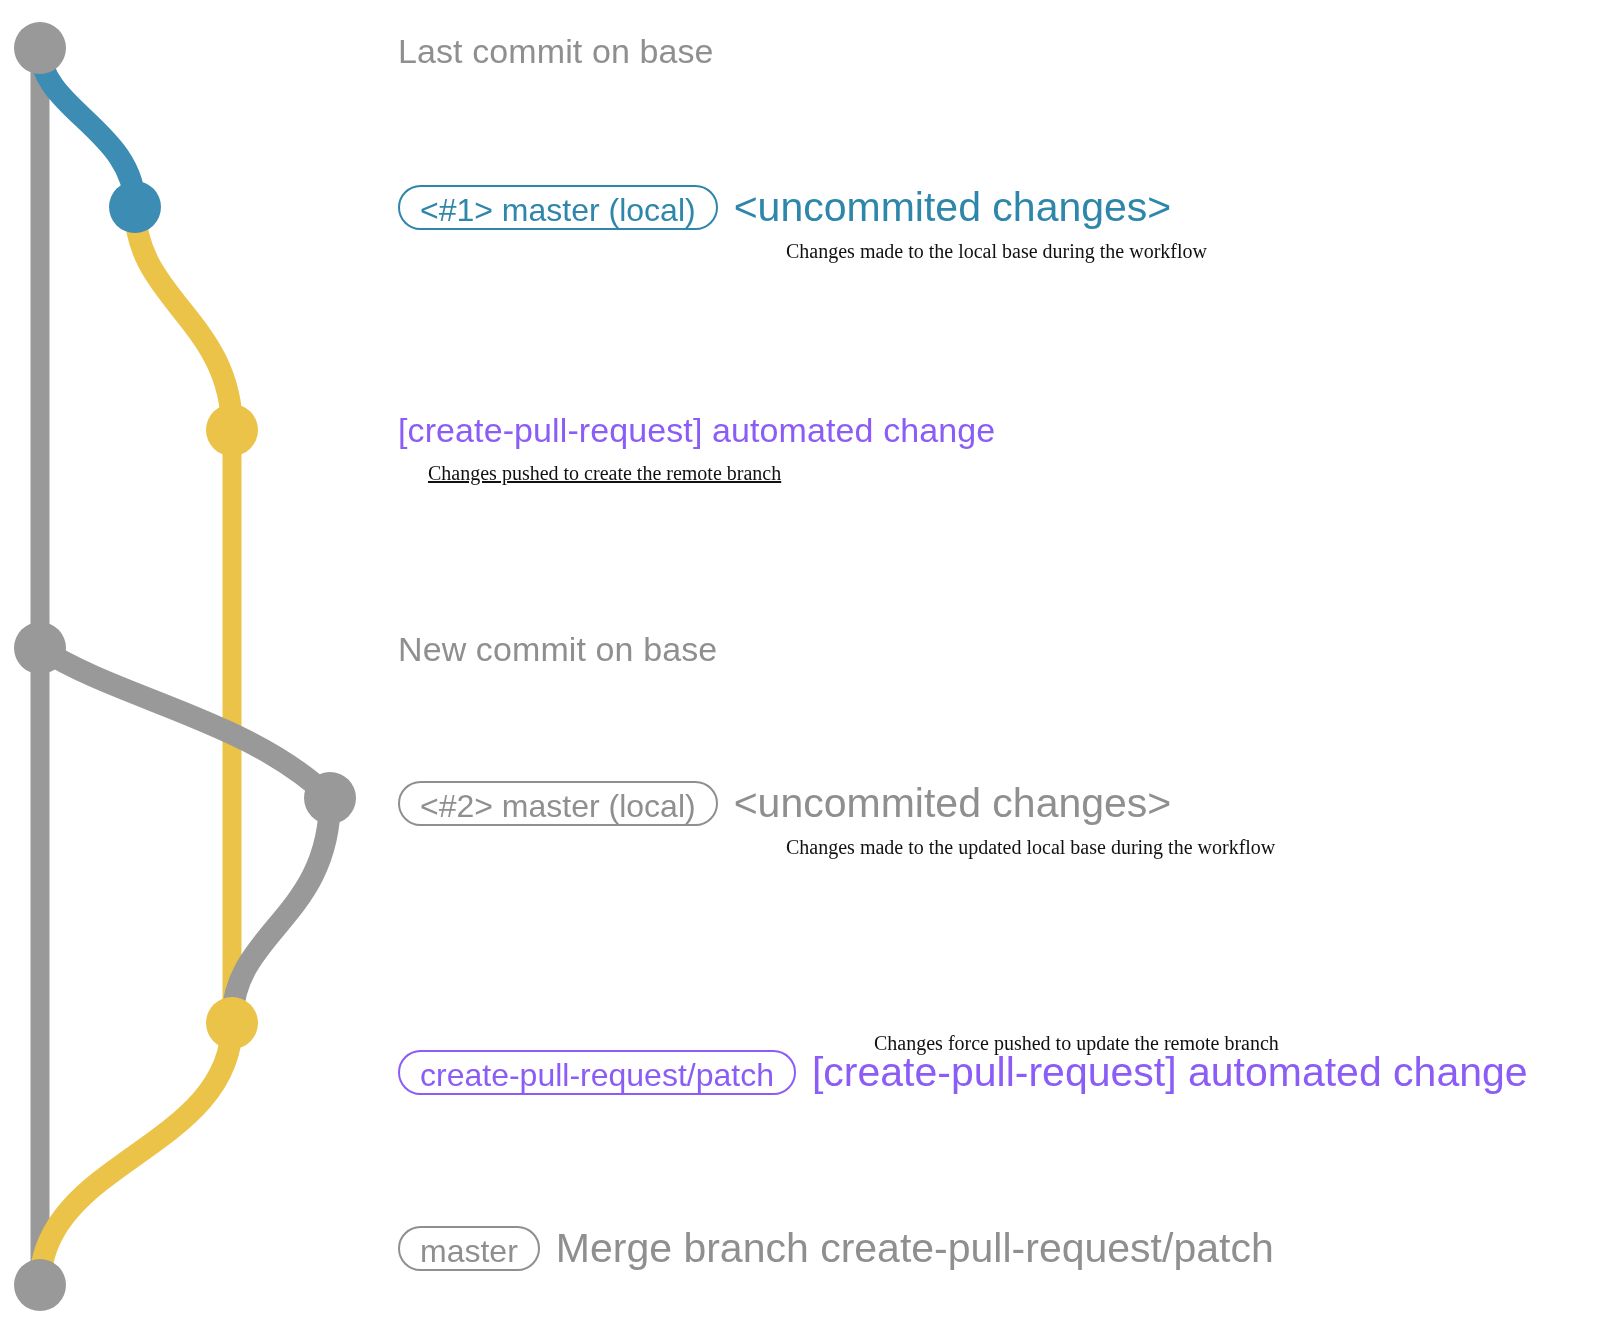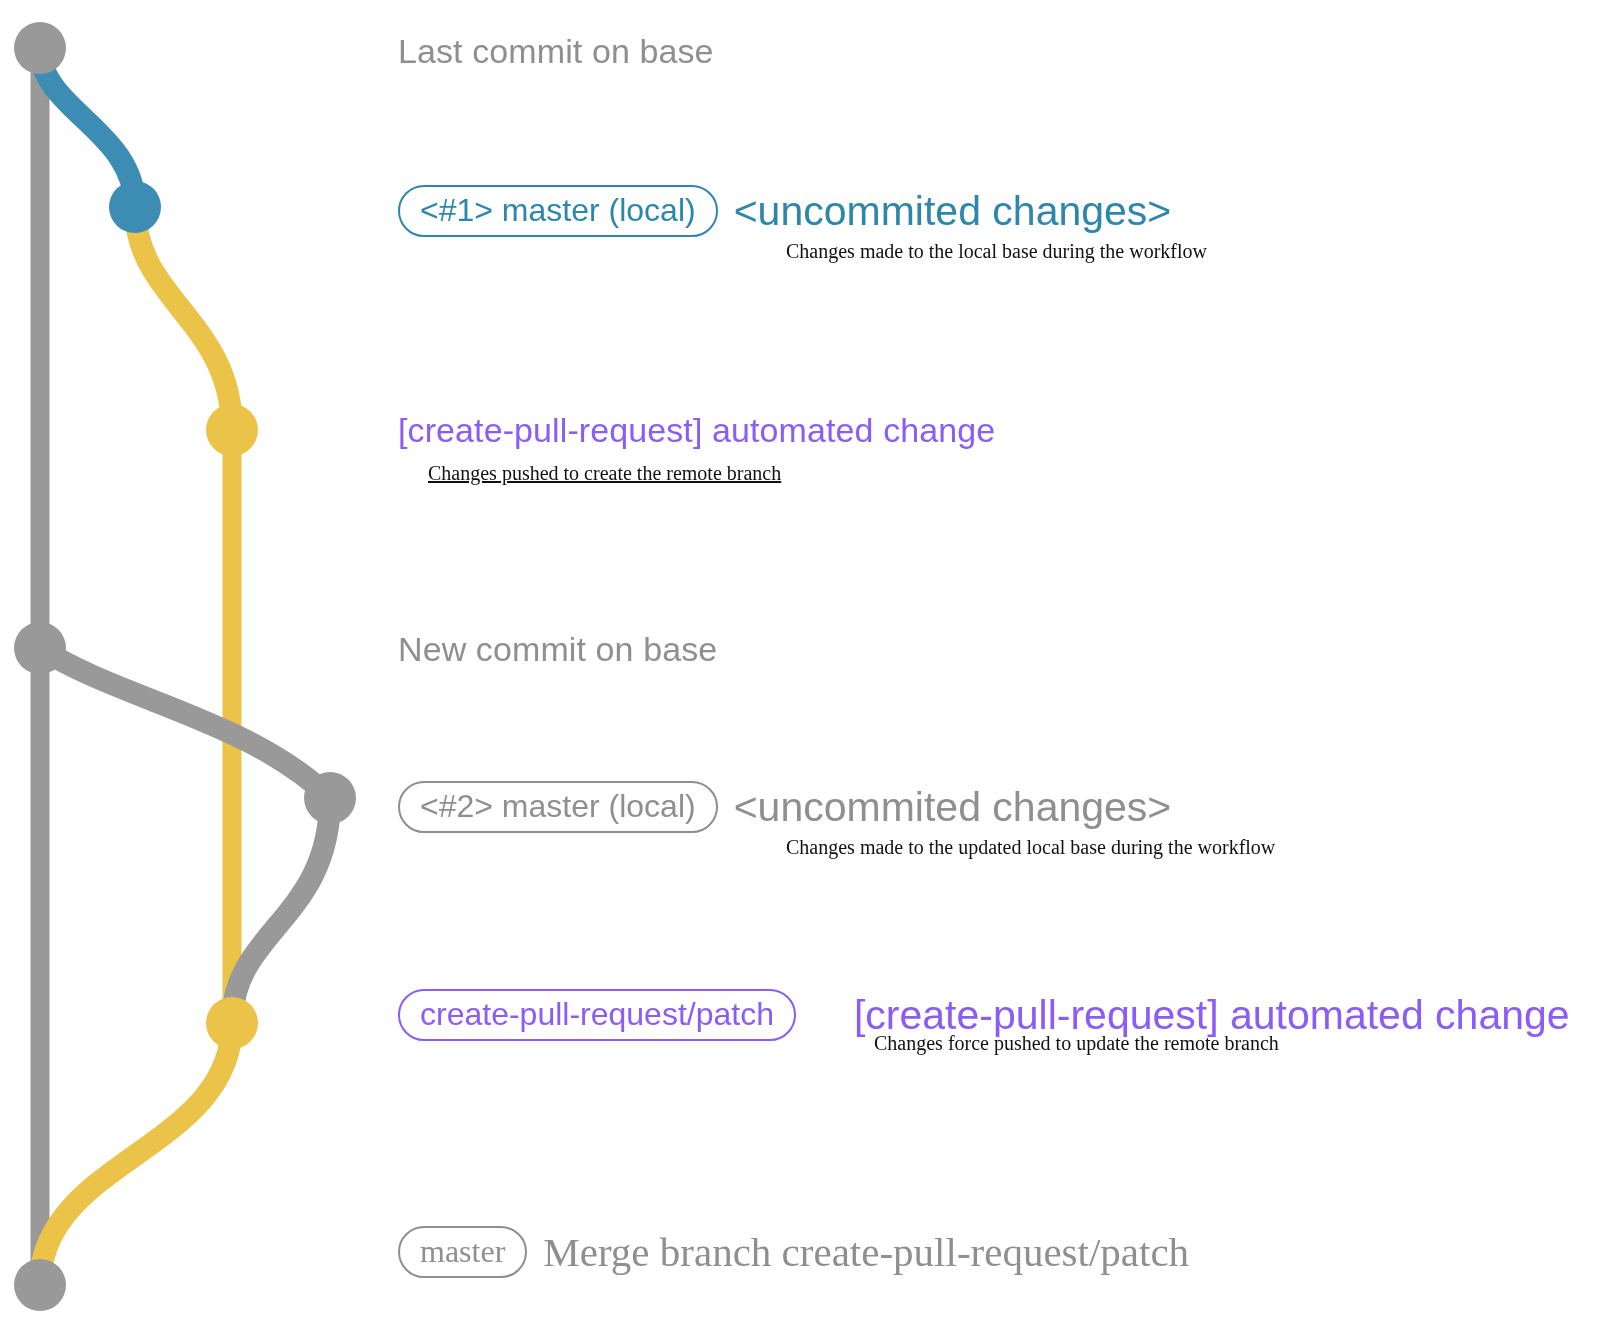--- a/index.html
+++ b/index.html
@@ -42,21 +42,21 @@
   }
 
   .plain-title {
     font-size: 34px;
     letter-spacing: 0.1px;
   }
 
   .chip {
     border: 2px solid currentColor;
     border-radius: 26px;
-    padding: 7px 20px 9px 20px;
+    padding: 7px 20px 2px 20px;
     font-size: 32px;
     line-height: 1;
     background: #ffffff;
     display: inline-block;
     text-align: right;
   }
 
   .chip-msg {
     font-size: 41px;
     margin-left: 16px;
@@ -126,24 +126,24 @@
   <div class="row" style="left:398px; top:630px;">
     <span class="plain-title c-gray">New commit on base</span>
   </div>
 
   <div class="row" style="left:398px; top:781px;">
     <span class="chip c-gray">&lt;#2&gt; master (local)</span>
     <span class="chip-msg c-gray">&lt;uncommited changes&gt;</span>
   </div>
   <div class="desc" style="left:786px; top:836px;">Changes made to the updated local base during the workflow</div>
 
-  <div class="row" style="left:398px; top:989px;gap:42px;">
+  <div class="row" style="left:398px; top:1050px;">
     <span class="chip c-gold">create-pull-request/patch</span>
     <span class="chip-msg c-gold">[create-pull-request] automated change</span>
   </div>
   <div class="desc" style="left:874px; top:1032px;">Changes force pushed to update the remote branch</div>
 
-  <div class="row" style="left:398px; top:1226px;font-family:Liberation Serif, serif;">
+  <div class="row" style="left:398px; top:1226px;">
     <span class="chip c-gray">master</span>
     <span class="chip-msg c-gray">Merge branch create-pull-request/patch</span>
   </div>
 
 </div>
 
 </body></html>

